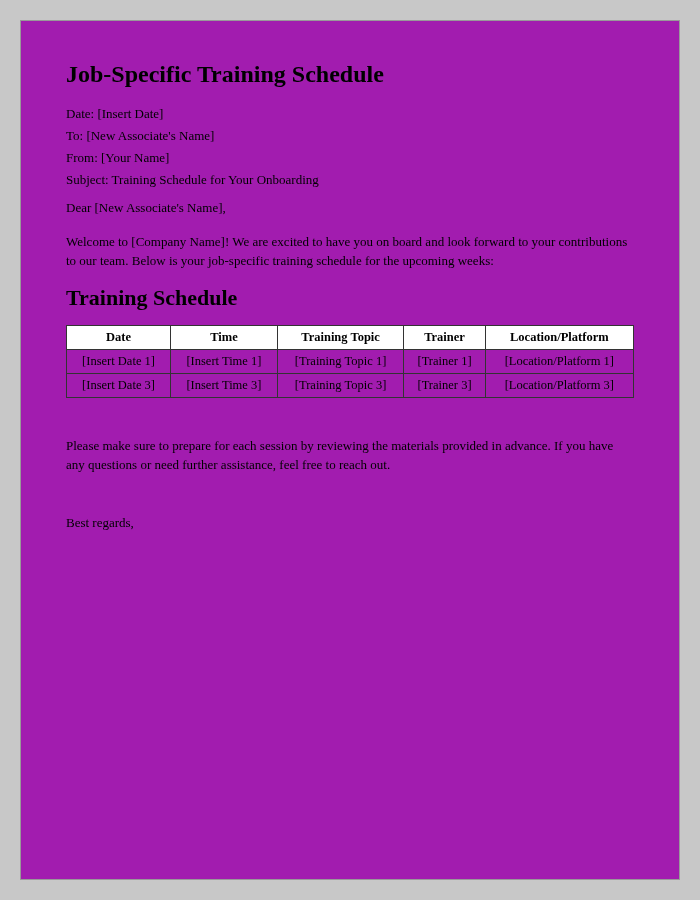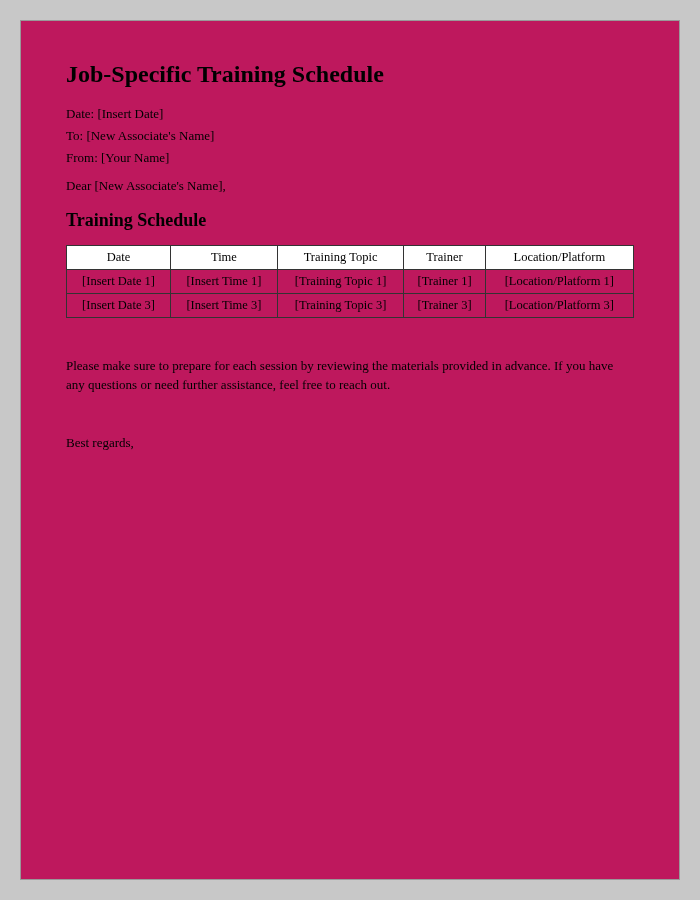--- a/index.html
+++ b/index.html
@@ -14,21 +14,21 @@
       justify-content: center;
       align-items: flex-start;
       min-height: 900px;
       padding: 20px;
       font-family: "Times New Roman", Times, serif;
     }
 
     .page {
       width: 660px;
       min-height: 860px;
-      background: #be185d;
+      background: #a21caf;
       border: 1px solid #999;
       padding: 40px 45px;
       position: relative;
     }
 
     .doc-title {
       font-size: 24px;
       font-weight: bold;
       margin-bottom: 18px;
       font-family: "Times New Roman", Times, serif;
@@ -41,21 +41,21 @@
     }
 
     .body-para {
       font-size: 13px;
       margin-bottom: 14px;
       line-height: 1.5;
       font-family: "Times New Roman", Times, serif;
     }
 
     .section-heading {
-      font-size: 18px;
+      font-size: 22px;
       font-weight: bold;
       margin-bottom: 14px;
       margin-top: 8px;
       font-family: "Times New Roman", Times, serif;
     }
 
     .schedule-table {
       width: 100%;
       border-collapse: collapse;
       margin-bottom: 18px;
@@ -64,21 +64,21 @@
     }
 
     .schedule-table th,
     .schedule-table td {
       border: 1px solid #333;
       padding: 4px 6px;
       text-align: center;
     }
 
     .schedule-table th {
-      font-weight: normal;
+      font-weight: bold;
       background: #fff;
     }
 
     .closing-para {
       font-size: 13px;
       margin-bottom: 14px;
       line-height: 1.5;
       font-family: "Times New Roman", Times, serif;
       margin-top: 38px;
     }
@@ -95,23 +95,25 @@
 <div class="page">
 
   <h1 class="doc-title">Job-Specific Training Schedule</h1>
 
   <p class="meta-line">Date: [Insert Date]</p>
 
   <p class="meta-line">To: [New Associate's Name]</p>
 
   <p class="meta-line">From: [Your Name]</p>
 
+  <p class="meta-line">Subject: Training Schedule for Your Onboarding</p>
 
   <p class="body-para" style="margin-top:10px;">Dear [New Associate's Name],</p>
 
+  <p class="body-para">Welcome to [Company Name]! We are excited to have you on board and look forward to your contributions to our team. Below is your job-specific training schedule for the upcoming weeks:</p>
 
   <h2 class="section-heading">Training Schedule</h2>
 
   <table class="schedule-table">
     <thead>
       <tr>
         <th>Date</th>
         <th>Time</th>
         <th>Training Topic</th>
         <th>Trainer</th>

